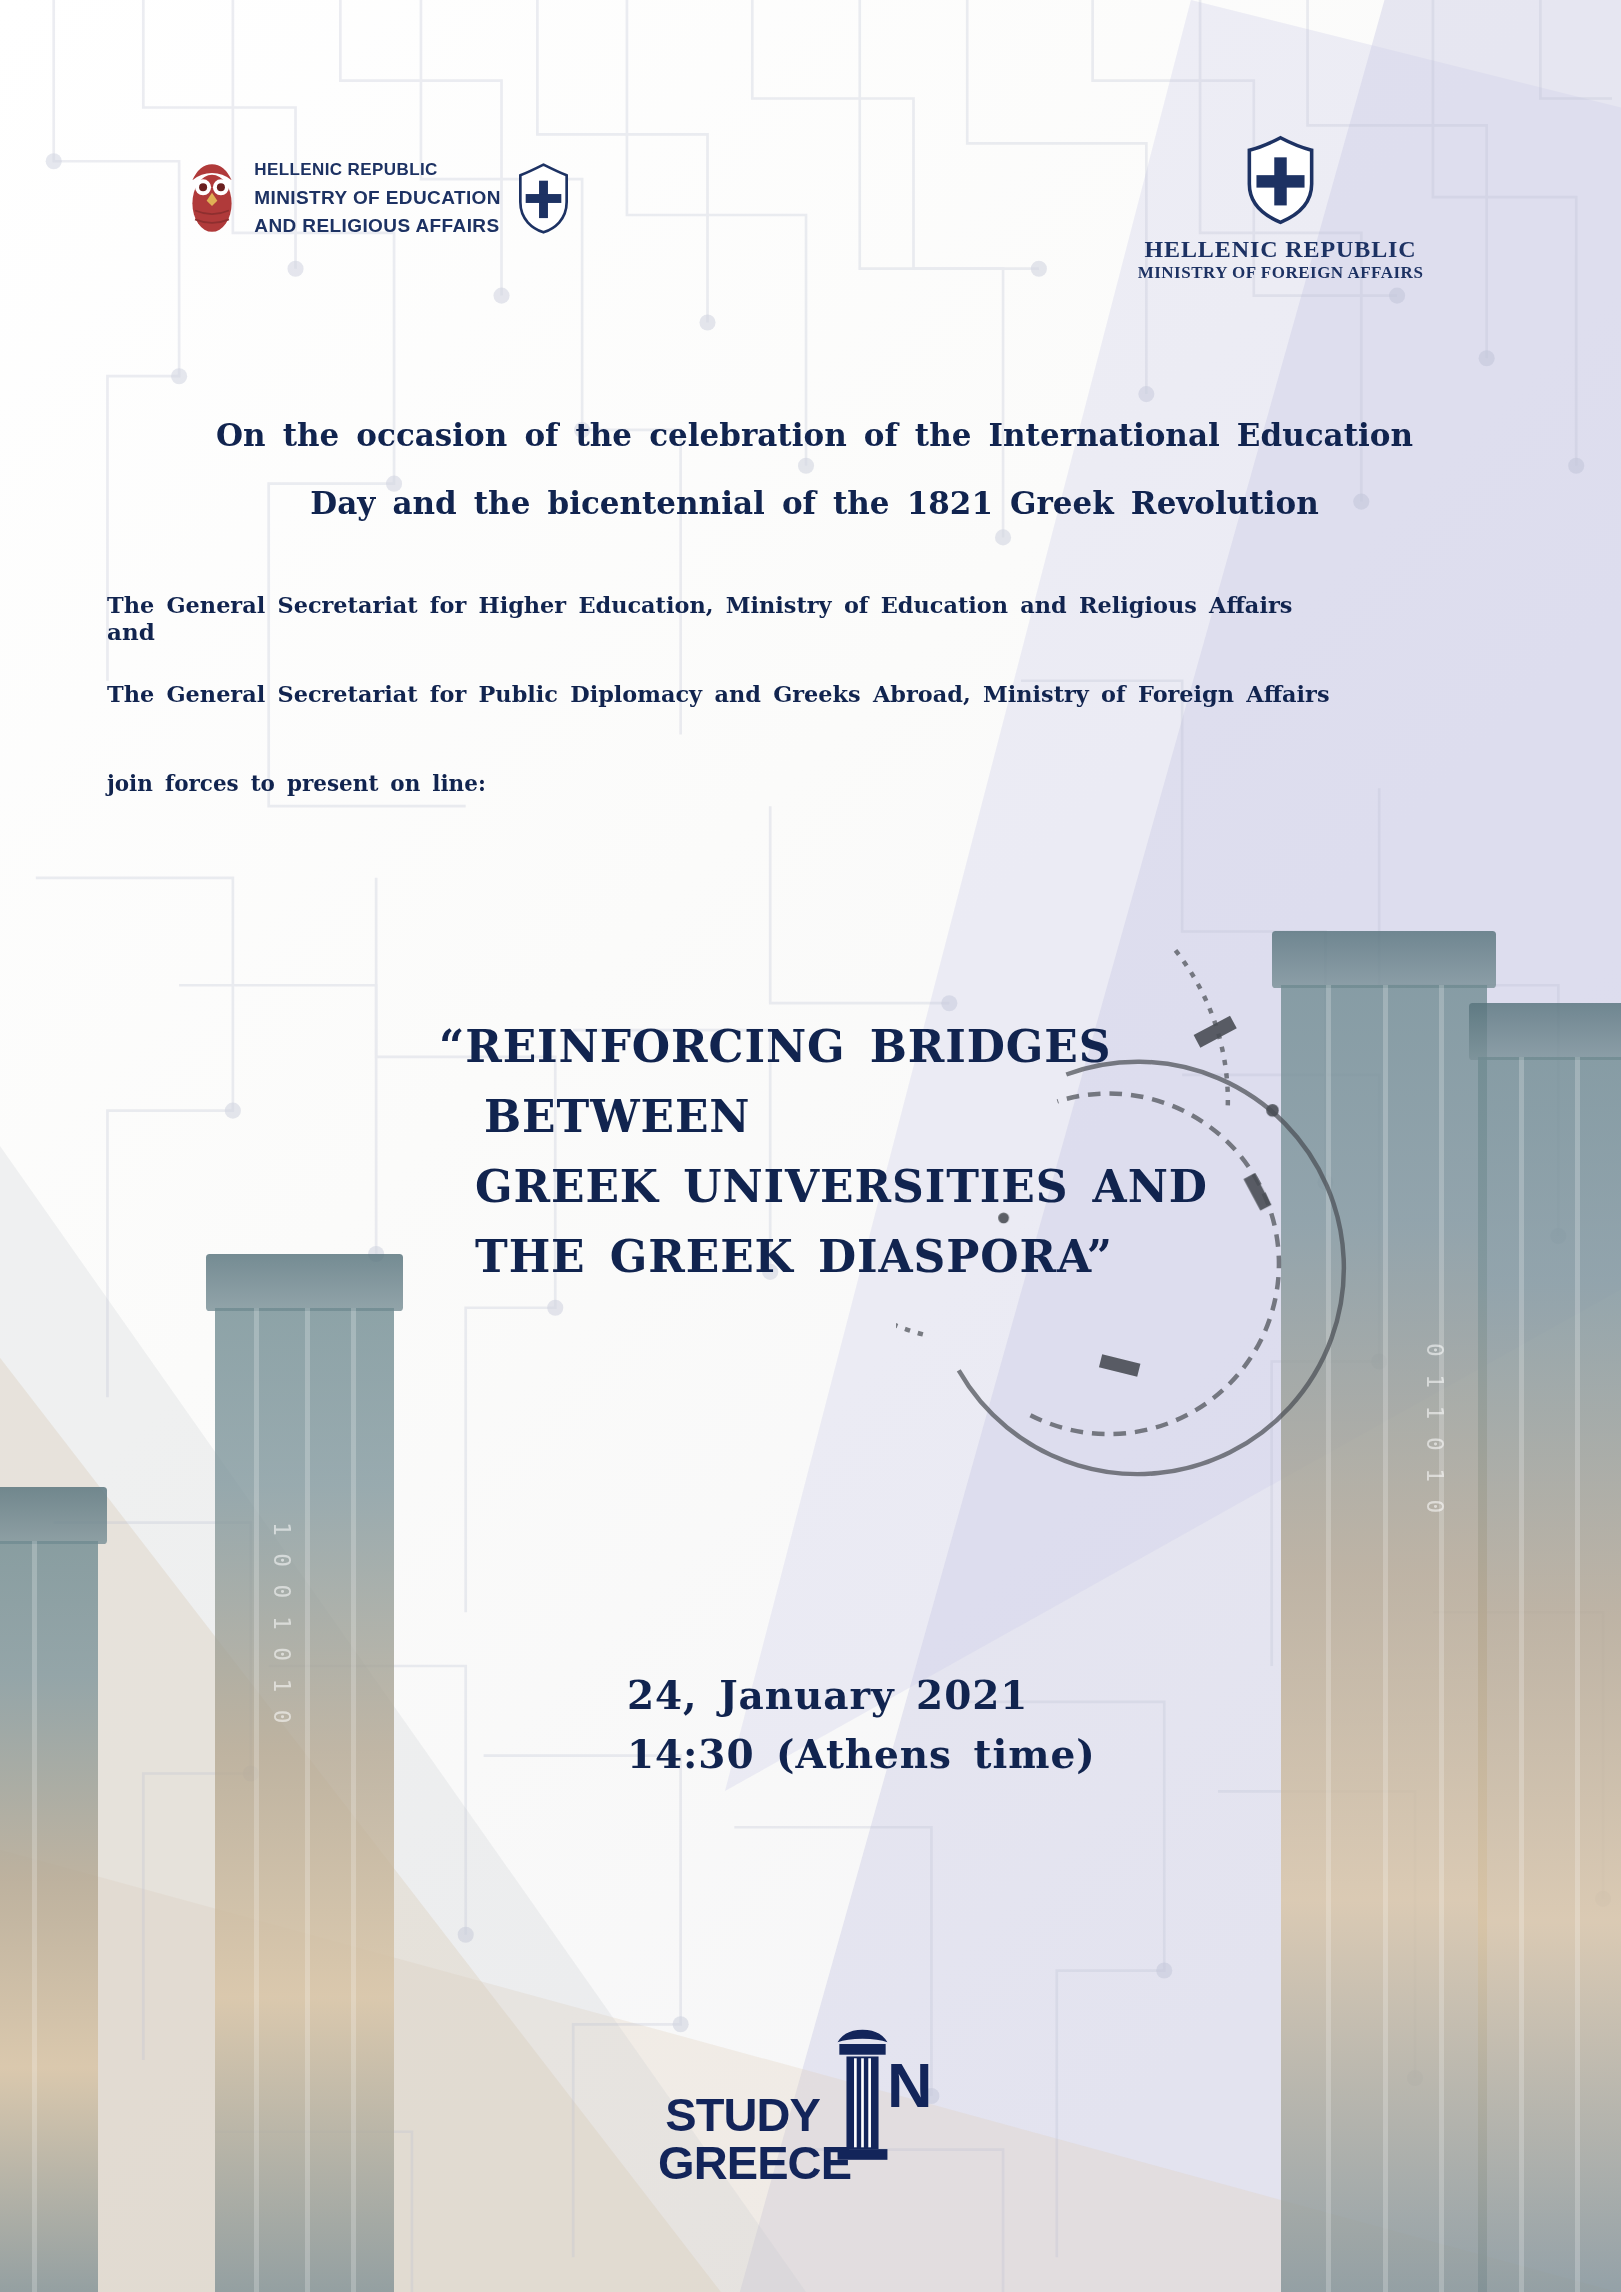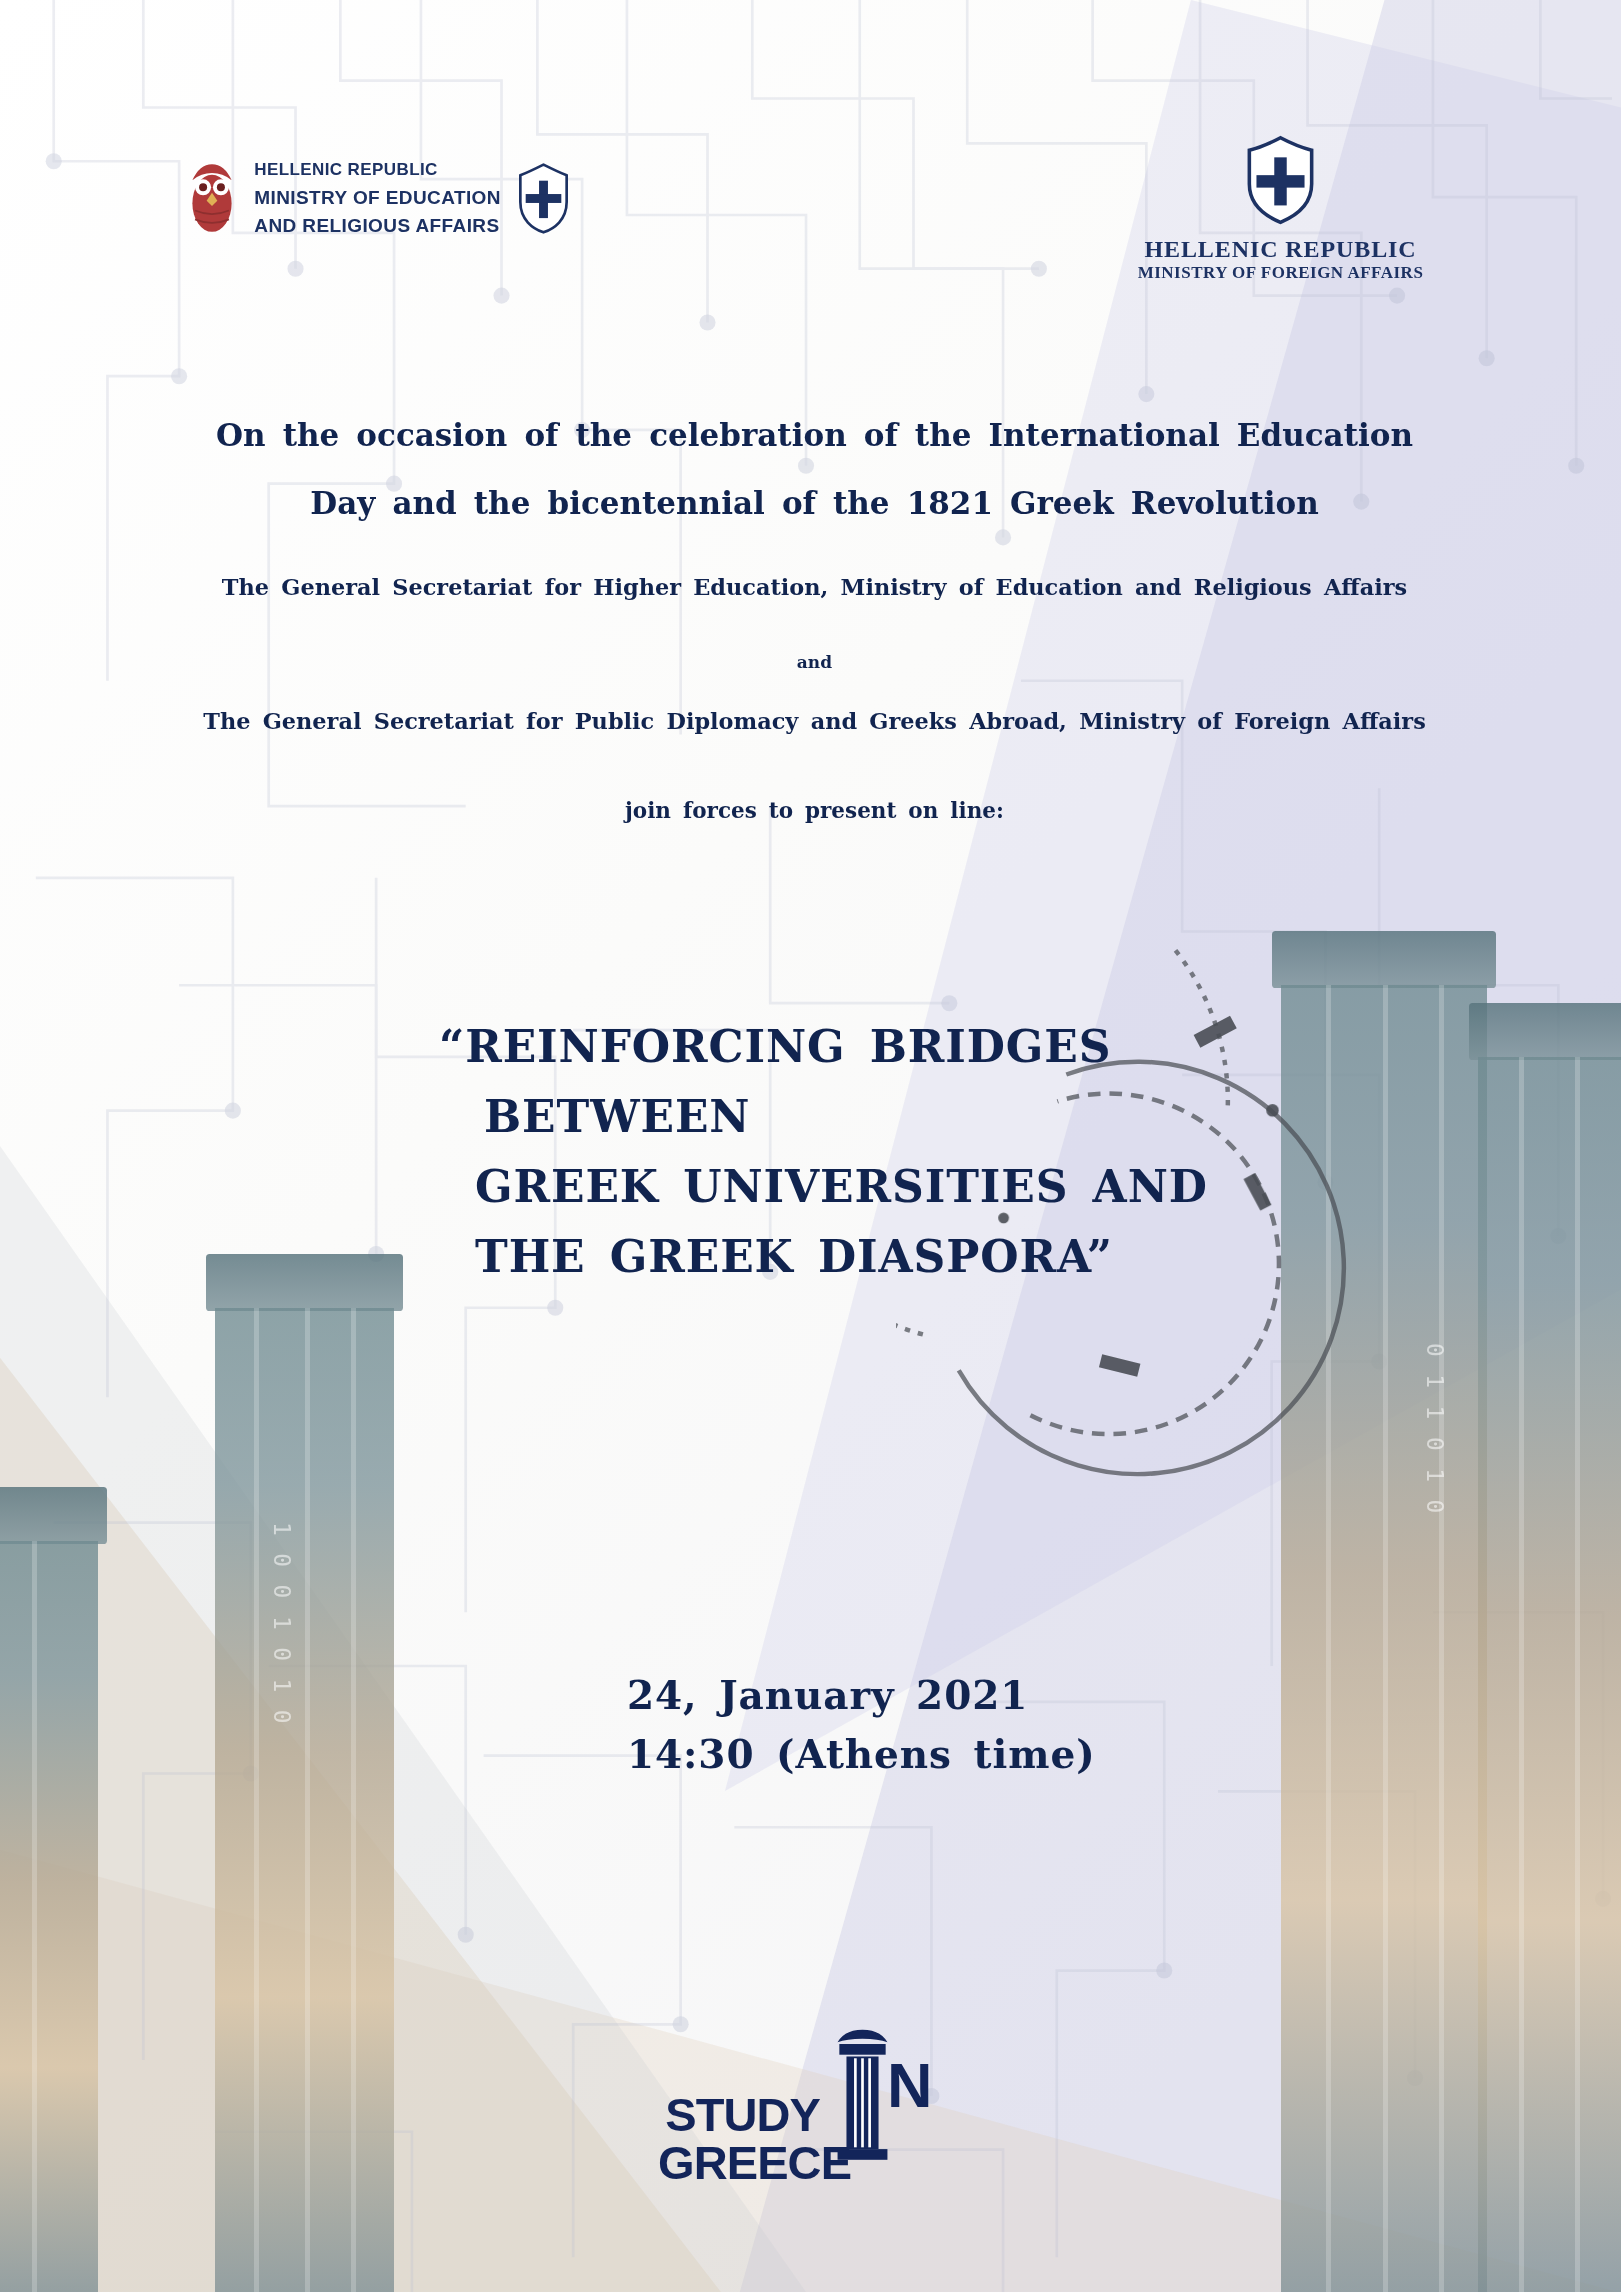--- a/index.html
+++ b/index.html
@@ -200,30 +200,29 @@
     color: #11244f;
     font-family: "DejaVu Serif", serif;
     font-weight: bold;
     font-size: 31px;
     line-height: 68px;
     word-spacing: 6.3px;
   }
 
   .org-block {
     position: absolute;
-    top: 574px;
+    top: 592px;
     left: 107px;
     width: 1415px;
-    text-align: center;
     color: #11244f;
     font-family: "DejaVu Serif", serif;
     font-weight: bold;
   }
   .org-line1 { font-size: 22.4px; word-spacing: 4.5px; }
-  .org-and { font-size: 17px; margin-top: 52px; }
+  .org-and { font-size: 23px; }
   .org-line2 { font-size: 22.4px; margin-top: 36px; word-spacing: 4.5px; }
   .org-join { font-size: 21.5px; margin-top: 64px; word-spacing: 4.5px; }
 
   .title {
     position: absolute;
     top: 1012px;
     left: 421px;
     width: 949px;
     color: #11244f;
     font-family: "DejaVu Serif", serif;

